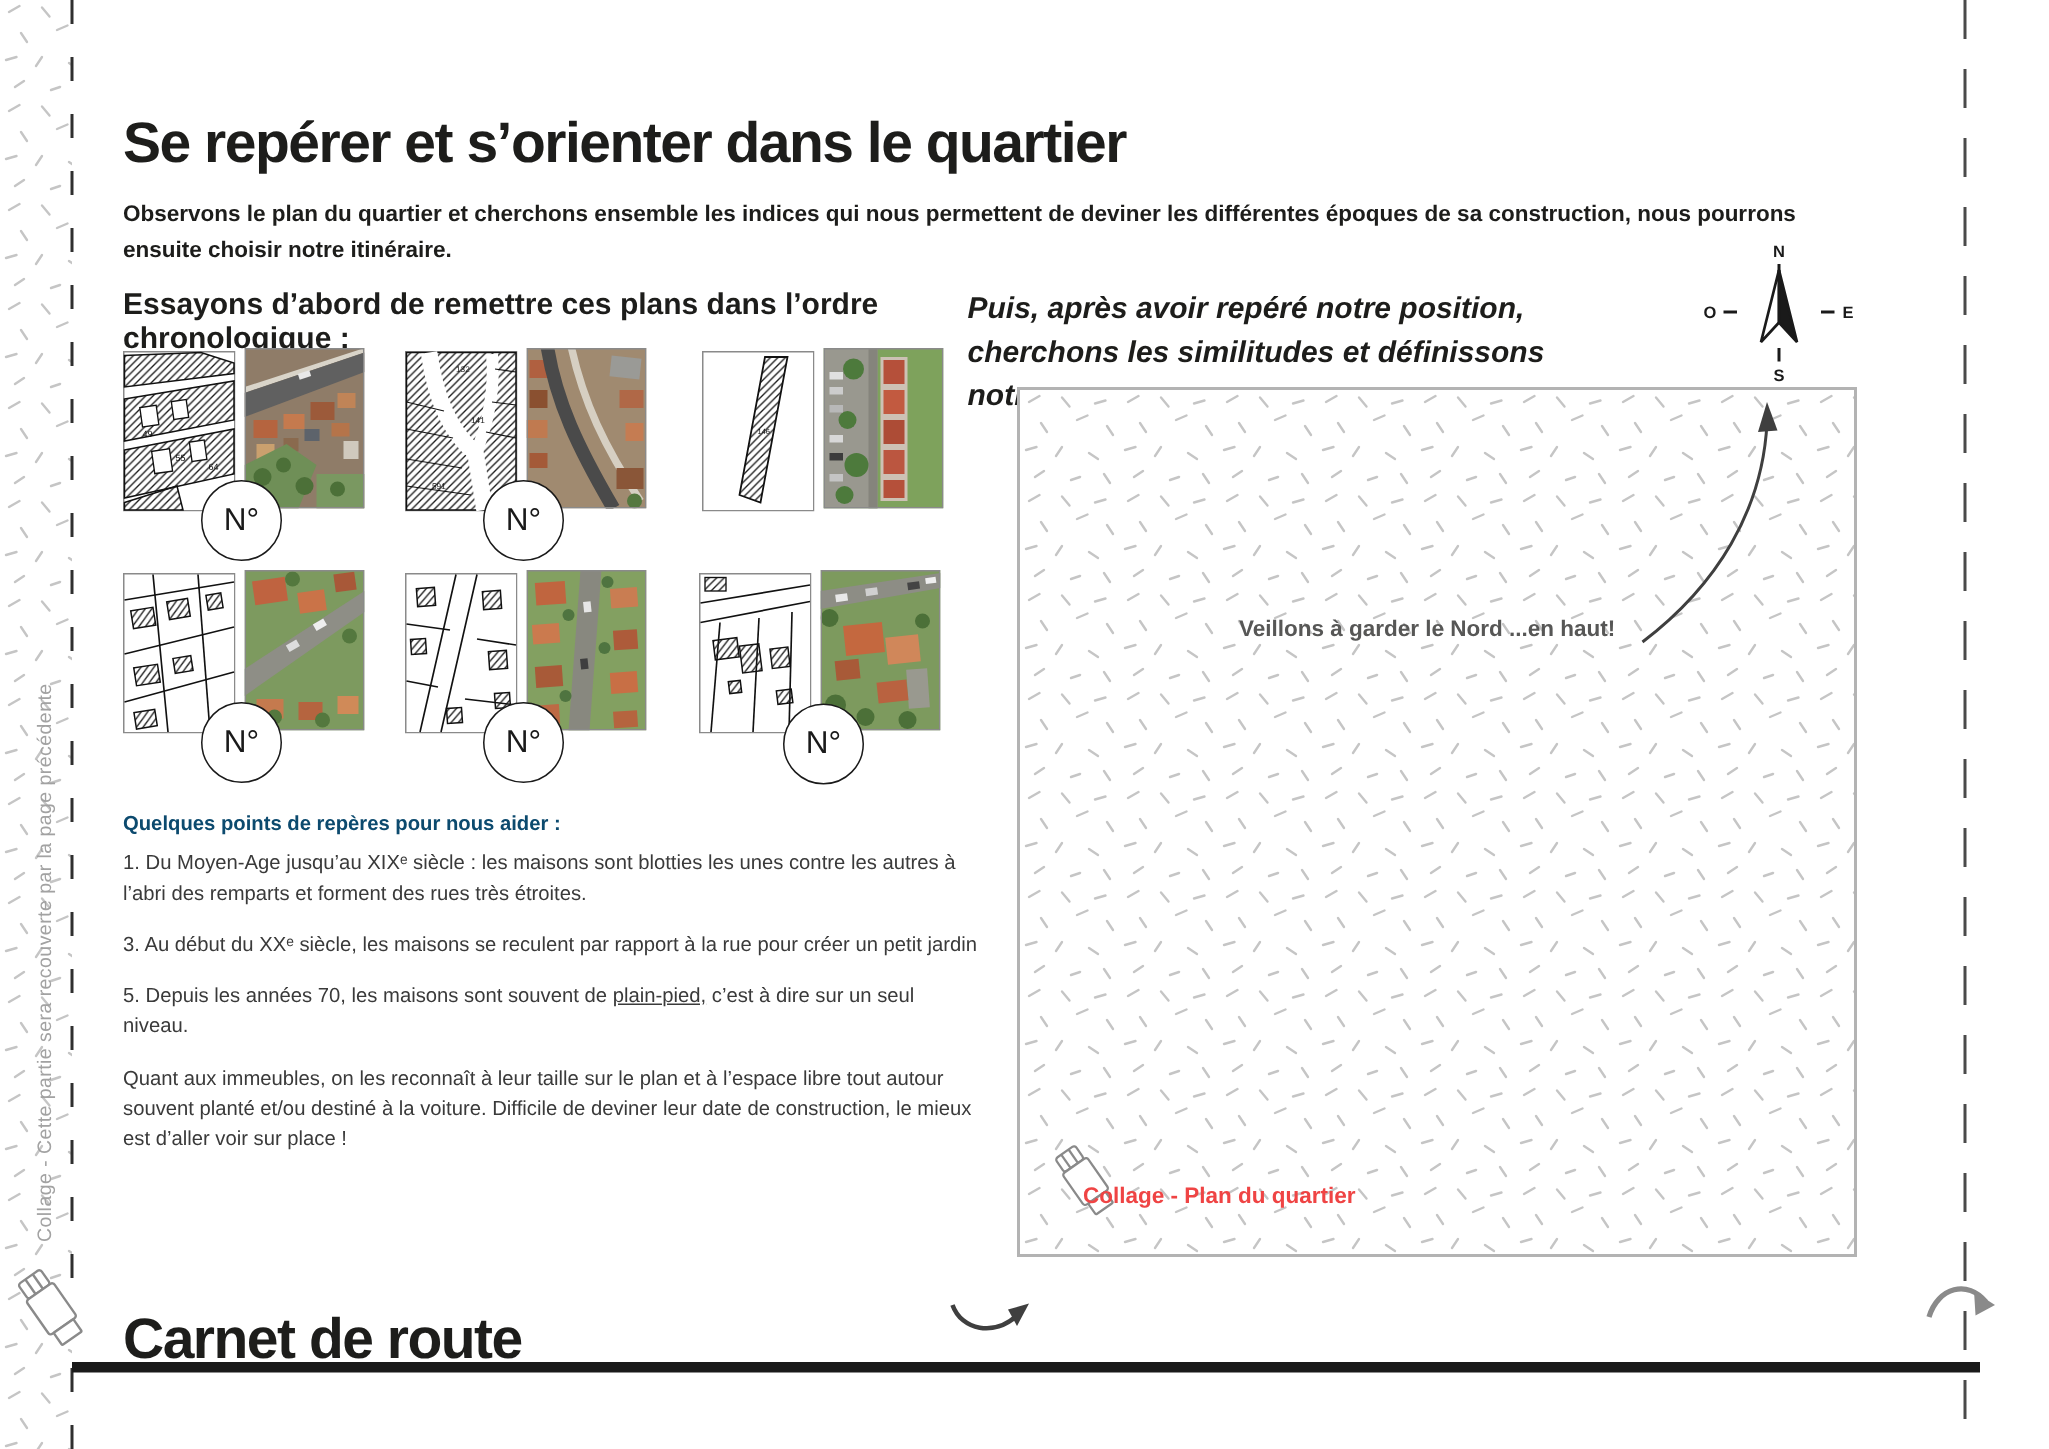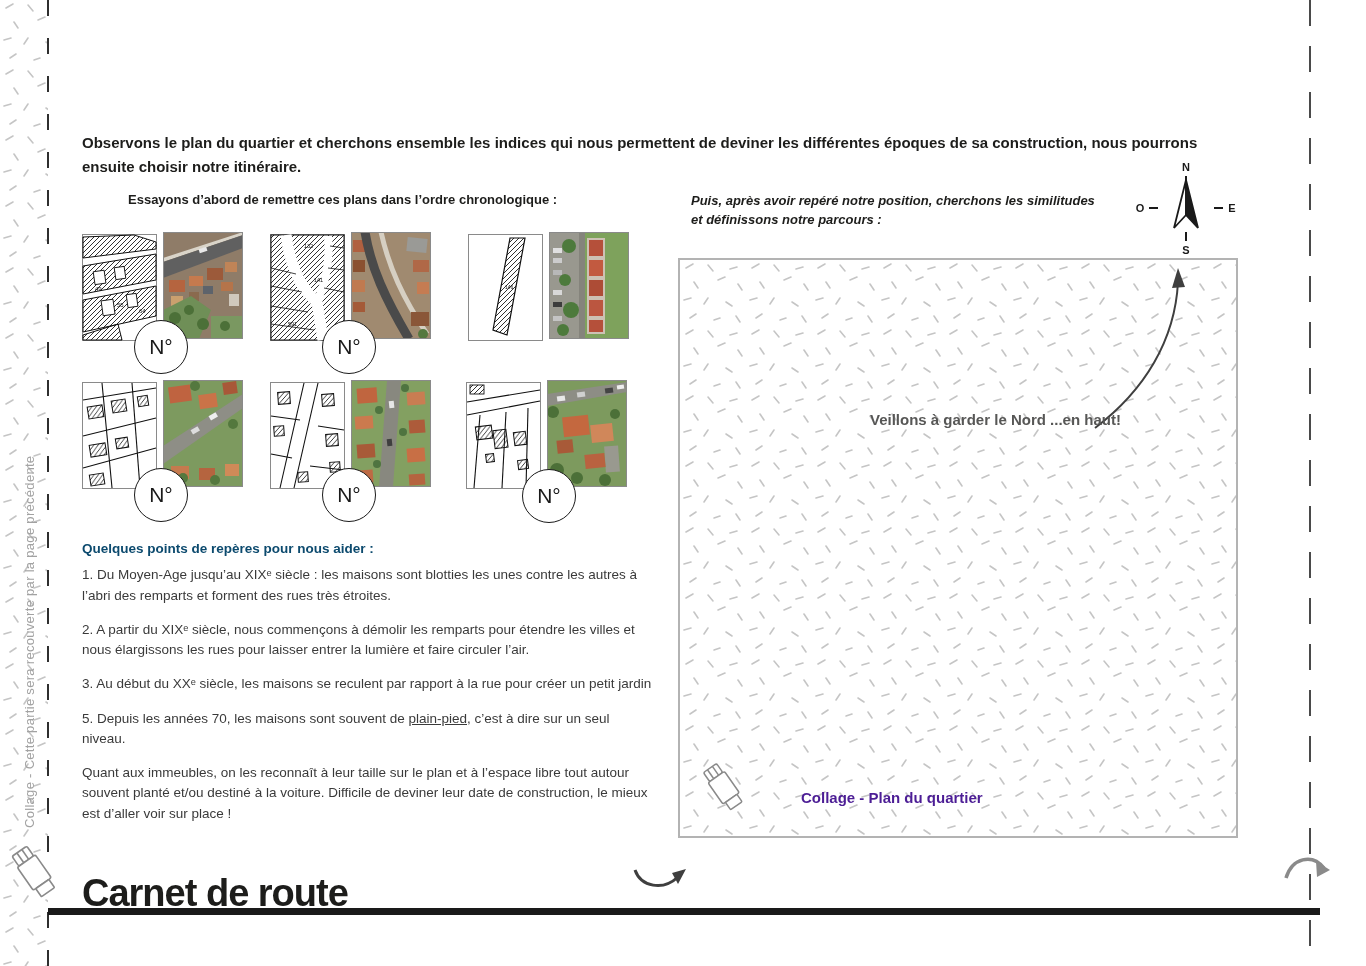--- a/index.html
+++ b/index.html
@@ -10,40 +10,40 @@
   .left-strip{left:0;top:0;width:48px;height:966px;}
   .dash-v{top:0;height:966px;width:2px;
     background:repeating-linear-gradient(to bottom,#2f2f2f 0 16px,transparent 16px 38px);}
   .dash-left{left:47px;}
   .dash-right{left:1309px;background:repeating-linear-gradient(to bottom,#4a4a4a 0 26px,transparent 26px 46px);}
   .vertical-note{left:22px;top:828px;width:452px;transform:rotate(-90deg);transform-origin:0 0;
     font-size:13px;color:#a2a2a2;letter-spacing:.3px;white-space:nowrap;}
   
   .page-title{left:82px;top:50px;font-size:38px;font-weight:700;letter-spacing:-1px;}
   .intro{left:82px;top:116px;width:1130px;font-size:15px;font-weight:700;line-height:1.6;color:#1d1d1b;}
-  .col-heading{font-size:13px;font-weight:700;color:#1d1d1b;margin-left:46px;}
+  .col-heading{font-size:20px;font-weight:700;color:#1d1d1b;}
   .left-heading{left:82px;top:192px;width:580px;}
   .right-heading{left:645px;top:192px;width:410px;line-height:1.45;font-style:italic;}
   
   .pair{position:absolute;width:180px;height:160px;}
   .pair svg{display:block;}
   .plan{position:absolute;left:0;top:2px;}
   .photo{position:absolute;left:81px;top:0;}
   .num-badge{position:absolute;left:52px;top:88px;width:52px;height:52px;border:1.6px solid #1a1a1a;
     border-radius:50%;background:#fff;display:flex;align-items:center;justify-content:center;
     font-size:21px;color:#1a1a1a;z-index:3;}
   
   .helper{left:82px;top:527px;width:572px;font-size:13.5px;color:#3a3a3a;line-height:1.5;}
   .helper h3{margin:12px 0 6px 0;font-size:13.5px;color:#0c4a6e;}
   .helper p{margin:0 0 14px 0;}
   .ul{text-decoration:underline;}
   
   .panel{left:678px;top:258px;width:560px;height:580px;border:2px solid #b3b3b3;box-sizing:border-box;background:#fff;}
-  .panel-note{left:826px;top:411px;font-size:15px;font-weight:700;color:#575756;z-index:2;margin-left:44px;}
-  .panel-caption{left:801px;top:789px;font-size:15px;font-weight:700;color:#4c1d95;z-index:2;}
+  .panel-note{left:826px;top:411px;font-size:15px;font-weight:700;color:#575756;z-index:2;}
+  .panel-caption{left:722px;top:789px;font-size:15px;font-weight:700;color:#ef4444;z-index:2;}
   
   .footer-title{left:82px;top:872px;font-size:38px;font-weight:700;letter-spacing:-1px;z-index:2;text-align:right;}
   .footer-rule{left:48px;top:908px;width:1272px;height:7px;background:#1a1a1a;z-index:1;}
 </style>
 </head>
 <body>
 
 <div class="page">
 
   <svg width="0" height="0" style="position:absolute" aria-hidden="true">
@@ -83,20 +83,21 @@
   <svg class="abs" style="left:6px;top:840px" width="60" height="70" viewBox="0 0 60 70">
     <g transform="rotate(-35 30 35)" fill="#fff" stroke="#8a8a8a" stroke-width="1.6">
       <rect x="21" y="6" width="18" height="12" rx="2"></rect>
       <line x1="27" y1="6" x2="27" y2="18"></line>
         <line x1="33" y1="6" x2="33" y2="18"></line>
       <rect x="19" y="18" width="22" height="28" rx="2"></rect>
       <rect x="22" y="46" width="16" height="10" rx="1"></rect>
     </g>
   </svg>
 
+  <h1 class="abs page-title">Se repérer et s’orienter dans le quartier</h1>
   <p class="abs intro">Observons le plan du quartier et cherchons ensemble les indices qui nous permettent de deviner les différentes époques de sa construction, nous pourrons ensuite choisir notre itinéraire.</p>
 
   <div class="abs col-heading left-heading">Essayons d’abord de remettre ces plans dans l’ordre chronologique :</div>
   <div class="abs col-heading right-heading">Puis, après avoir repéré notre position, cherchons les similitudes et définissons notre parcours :</div>
 
   <svg class="abs" style="left:1134px;top:160px" width="104" height="96" viewBox="0 0 104 96">
     <g font-family="Liberation Sans, DejaVu Sans, sans-serif" font-size="11" font-weight="700" fill="#1a1a1a" text-anchor="middle">
       <text x="52" y="11">N</text>
       <text x="52" y="94">S</text>
       <text x="98" y="52">E</text>
@@ -374,21 +375,20 @@
           <circle cx="58" cy="100" r="6"></circle>
       </g>
       <rect x="0.5" y="0.5" width="79" height="106" fill="none" stroke="#8a8a8a"></rect>
     </svg>
     <div class="num-badge" style="left:56px;top:89px">N°</div>
   </div>
 
   <div class="abs helper">
     <h3>Quelques points de repères pour nous aider :</h3>
     <p>1. Du Moyen-Age jusqu’au XIXᵉ siècle : les maisons sont blotties les unes contre les autres à l’abri des remparts et forment des rues très étroites.</p>
-    <p>2. A partir du XIXᵉ siècle, nous commençons à démolir les remparts pour étendre les villes et nous élargissons les rues pour laisser entrer la lumière et faire circuler l’air.</p>
     <p>3. Au début du XXᵉ siècle, les maisons se reculent par rapport à la rue pour créer un petit jardin</p>
     <p><span>5. Depuis les années 70, les maisons sont souvent de </span><span class="ul">plain-pied,</span><span> c’est à dire sur un seul niveau.</span></p>
     <p>Quant aux immeubles, on les reconnaît à leur taille sur le plan et à l’espace libre tout autour souvent planté et/ou destiné à la voiture. Difficile de deviner leur date de construction, le mieux est d’aller voir sur place !</p>
   </div>
 
   <div class="abs panel">
     <svg width="556" height="576" style="position:absolute;left:0;top:0">
       <rect width="556" height="576" fill="url(#confetti)"></rect>
     </svg>
     <svg width="556" height="576" style="position:absolute;left:0;top:0">

